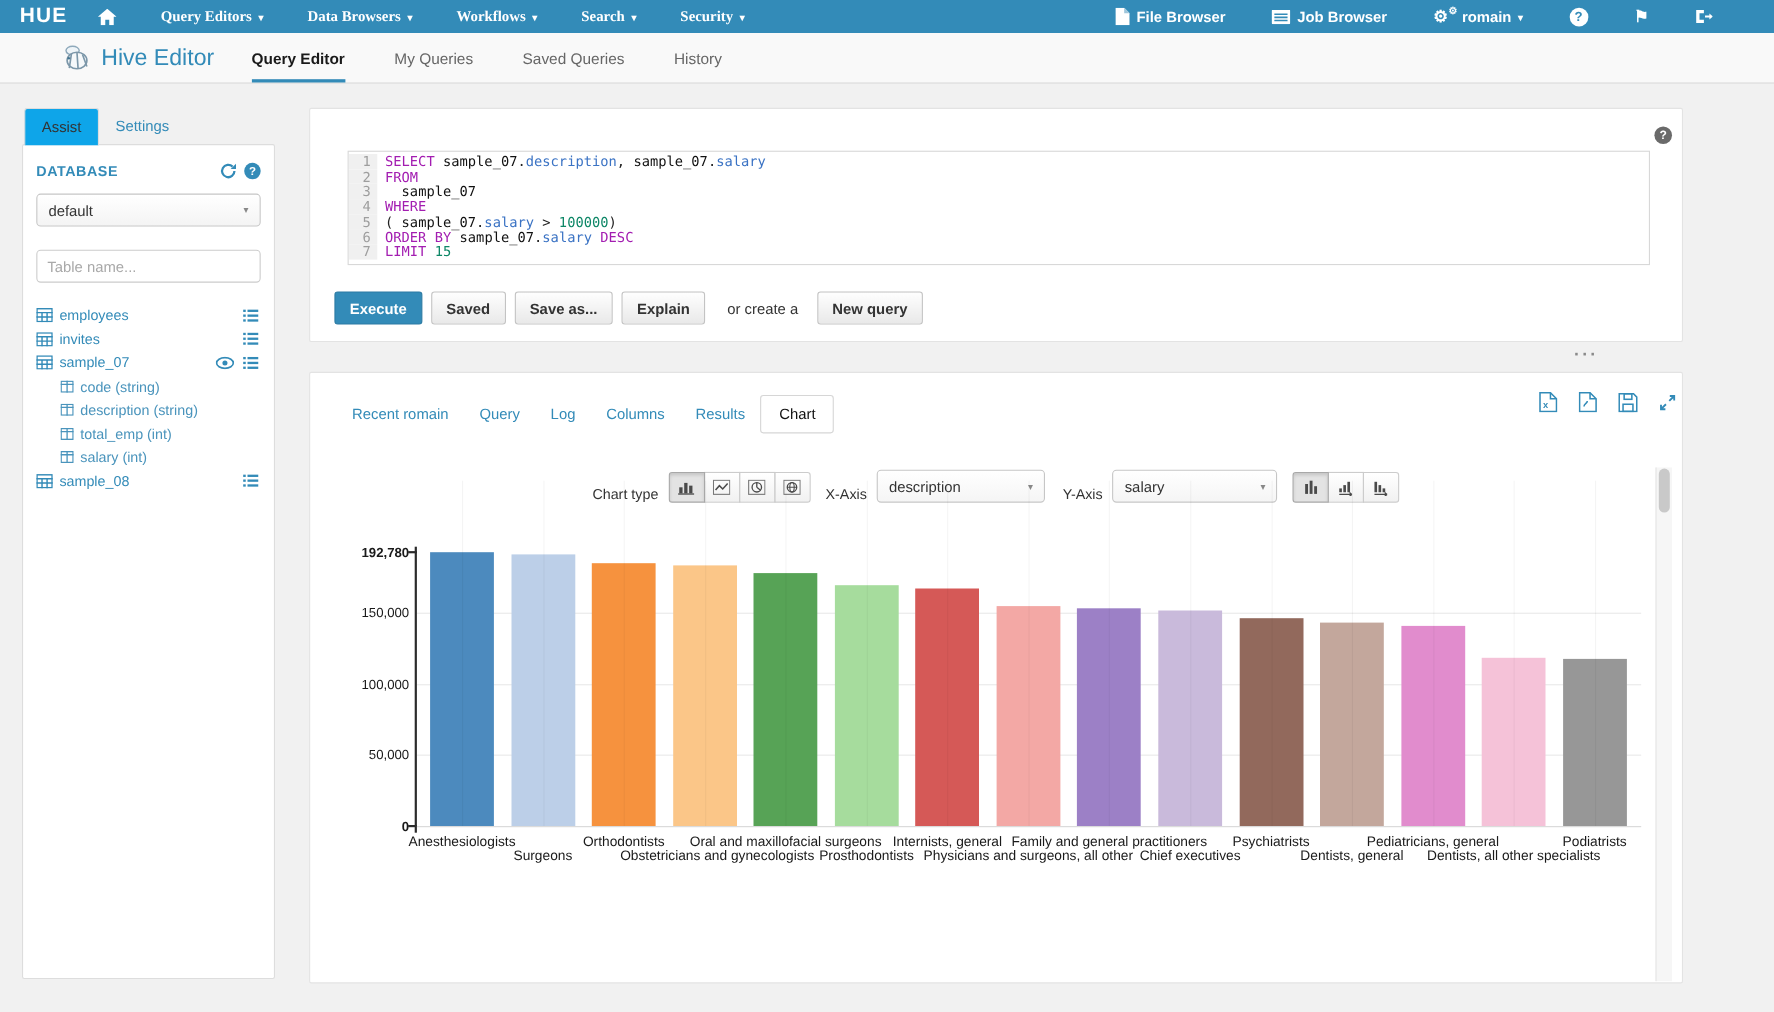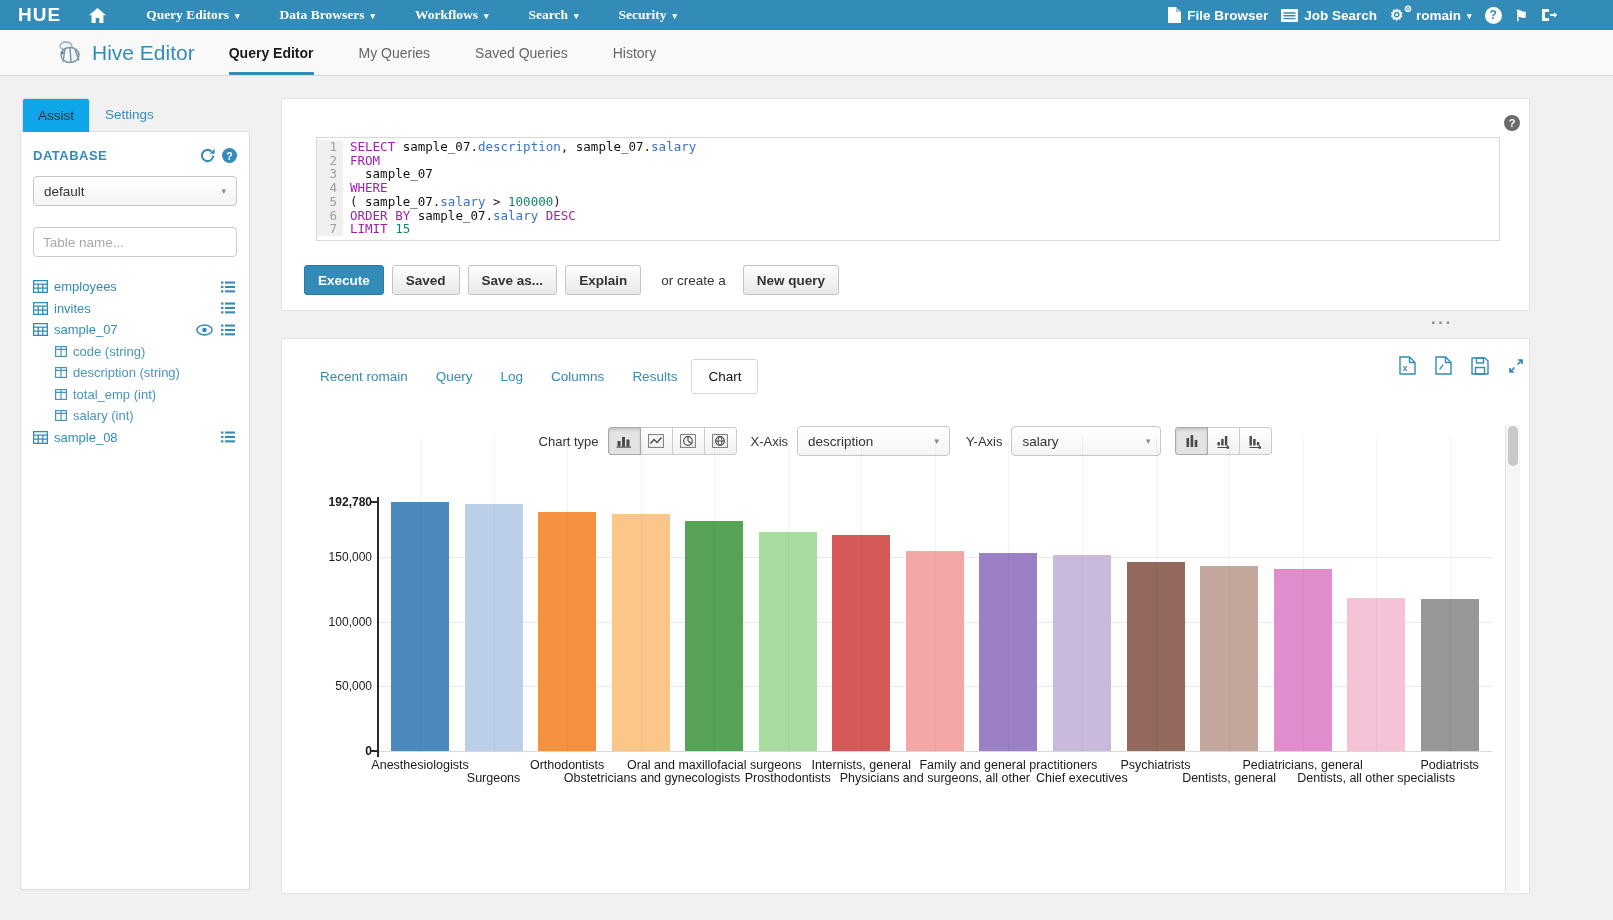--- a/index.html
+++ b/index.html
@@ -7,21 +7,21 @@
   body { background:#f1f1f1; font-family:"Liberation Sans", sans-serif; }
   #root { position:relative; width:1613px; height:920px; background:#f1f1f1; overflow:hidden; }
 
   
   .navbar { position:absolute; left:0; top:0; width:1613px; height:30px; background:#338bb8;
             display:flex; align-items:center; padding:0 18px; color:#fff; }
   .nav-logo { font-size:19px; font-weight:bold; letter-spacing:1px; margin-right:28px; cursor:pointer; }
   .nav-left { display:flex; align-items:flex-end; gap:40px;font-family:Liberation Serif, serif; }
   .nav-item { display:flex; align-items:center; gap:6px; font-size:13.5px; font-weight:600; cursor:pointer; white-space:nowrap; }
   .caret { font-size:9px; position:relative; top:1px; }
-  .nav-right { margin-left:auto; margin-right:38px; display:flex; align-items:center; gap:13px; }
+  .nav-right { margin-left:auto; margin-right:38px; display:flex; align-items:center; gap:42px; }
   .q-white { width:17px; height:17px; border-radius:50%; background:#fff; color:#338bb8; font-size:12px; font-weight:bold;
              display:inline-flex; align-items:center; justify-content:center; }
   .glyph { font-size:15px; line-height:1; }
   .gear-wrap { position:relative; display:inline-block; width:20px; }
   .gear-small { position:absolute; font-size:9px; right:-2px; top:-3px; }
 
   
   .subheader { position:absolute; left:0; top:30px; width:1613px; height:46px; background:#f9f9f9;
                border-bottom:1px solid #d8d8d8; display:flex; align-items:center; padding-left:55px; }
   .app-title { color:#338bb8; font-size:21px; margin-left:9px; }
@@ -78,21 +78,21 @@
 
   
   .results-panel { position:absolute; left:281px; top:338px; width:1249px; height:556px; background:#fff;
                    border:1px solid #e3e3e3; border-radius:2px; }
   .export-icons { position:absolute; top:17px; right:5px; display:flex; gap:19px; align-items:center; }
   .exp-ic { cursor:pointer; display:inline-flex; }
   .res-tabs { position:absolute; left:24px; top:20px; display:flex; align-items:center; }
   .res-tab { padding:9px 14px; color:#338bb8; font-size:13.5px; cursor:pointer; }
   .res-tab.active { border:1px solid #d6d6d6; border-radius:3px; background:#fff; color:#111; padding:9px 16px; }
 
-  .chart-controls { position:absolute; top:86px; left:0; right:0; height:32px; display:flex; align-items:center; justify-content:center; }
+  .chart-controls { position:absolute; top:86px; left:0; right:0; height:32px; display:flex; align-items:flex-end; justify-content:center; }
   .ctl-label { font-size:13px; color:#333; }
   .ct-group { display:flex; margin:0 14px 0 9px; }
   .ct-btn { width:33px; height:28px; border:1px solid #ccc; background:linear-gradient(#fff,#f1f1f1); display:flex;
             align-items:center; justify-content:center; margin-left:-1px; cursor:pointer; padding:0; }
   .ct-btn:first-child { margin-left:0; border-radius:3px 0 0 3px; }
   .ct-btn:last-child { border-radius:0 3px 3px 0; }
   .ct-btn.active { background:#e3e3e3; border-color:#a8a8a8; box-shadow:inset 0 2px 3px rgba(0,0,0,.13); position:relative; z-index:1; }
   .hue-select { width:153px; height:30px; border:1px solid #c6c6c6; border-radius:4px; background:linear-gradient(#fff,#f5f5f5);
                 display:flex; align-items:center; justify-content:space-between; padding:0 10px; font-size:13.5px; color:#333;
                 margin:0 16px 0 9px; cursor:pointer; }
@@ -163,21 +163,21 @@
       </div>
       <div class="nav-item">
         <span style="display:inline-flex;">
           <svg width="17" height="13" viewBox="0 0 17 13">
               <rect width="17" height="13" rx="1" fill="#fff"></rect>
               <g stroke="#338bb8" stroke-width="1.4">
                 <path d="M2.5 4h12M2.5 6.8h12M2.5 9.6h12"></path>
               </g>
             </svg>
         </span>
-        <span>Job Search</span>
+        <span>Job Browser</span>
       </div>
       <div class="nav-item">
         <span class="gear-wrap"><span class="glyph">⚙</span><span class="gear-small">⚙</span></span>
         <span>romain</span>
         <span class="caret">▾</span>
       </div>
       <div class="nav-item">
         <span class="q-white">?</span>
       </div>
       <div class="nav-item">

